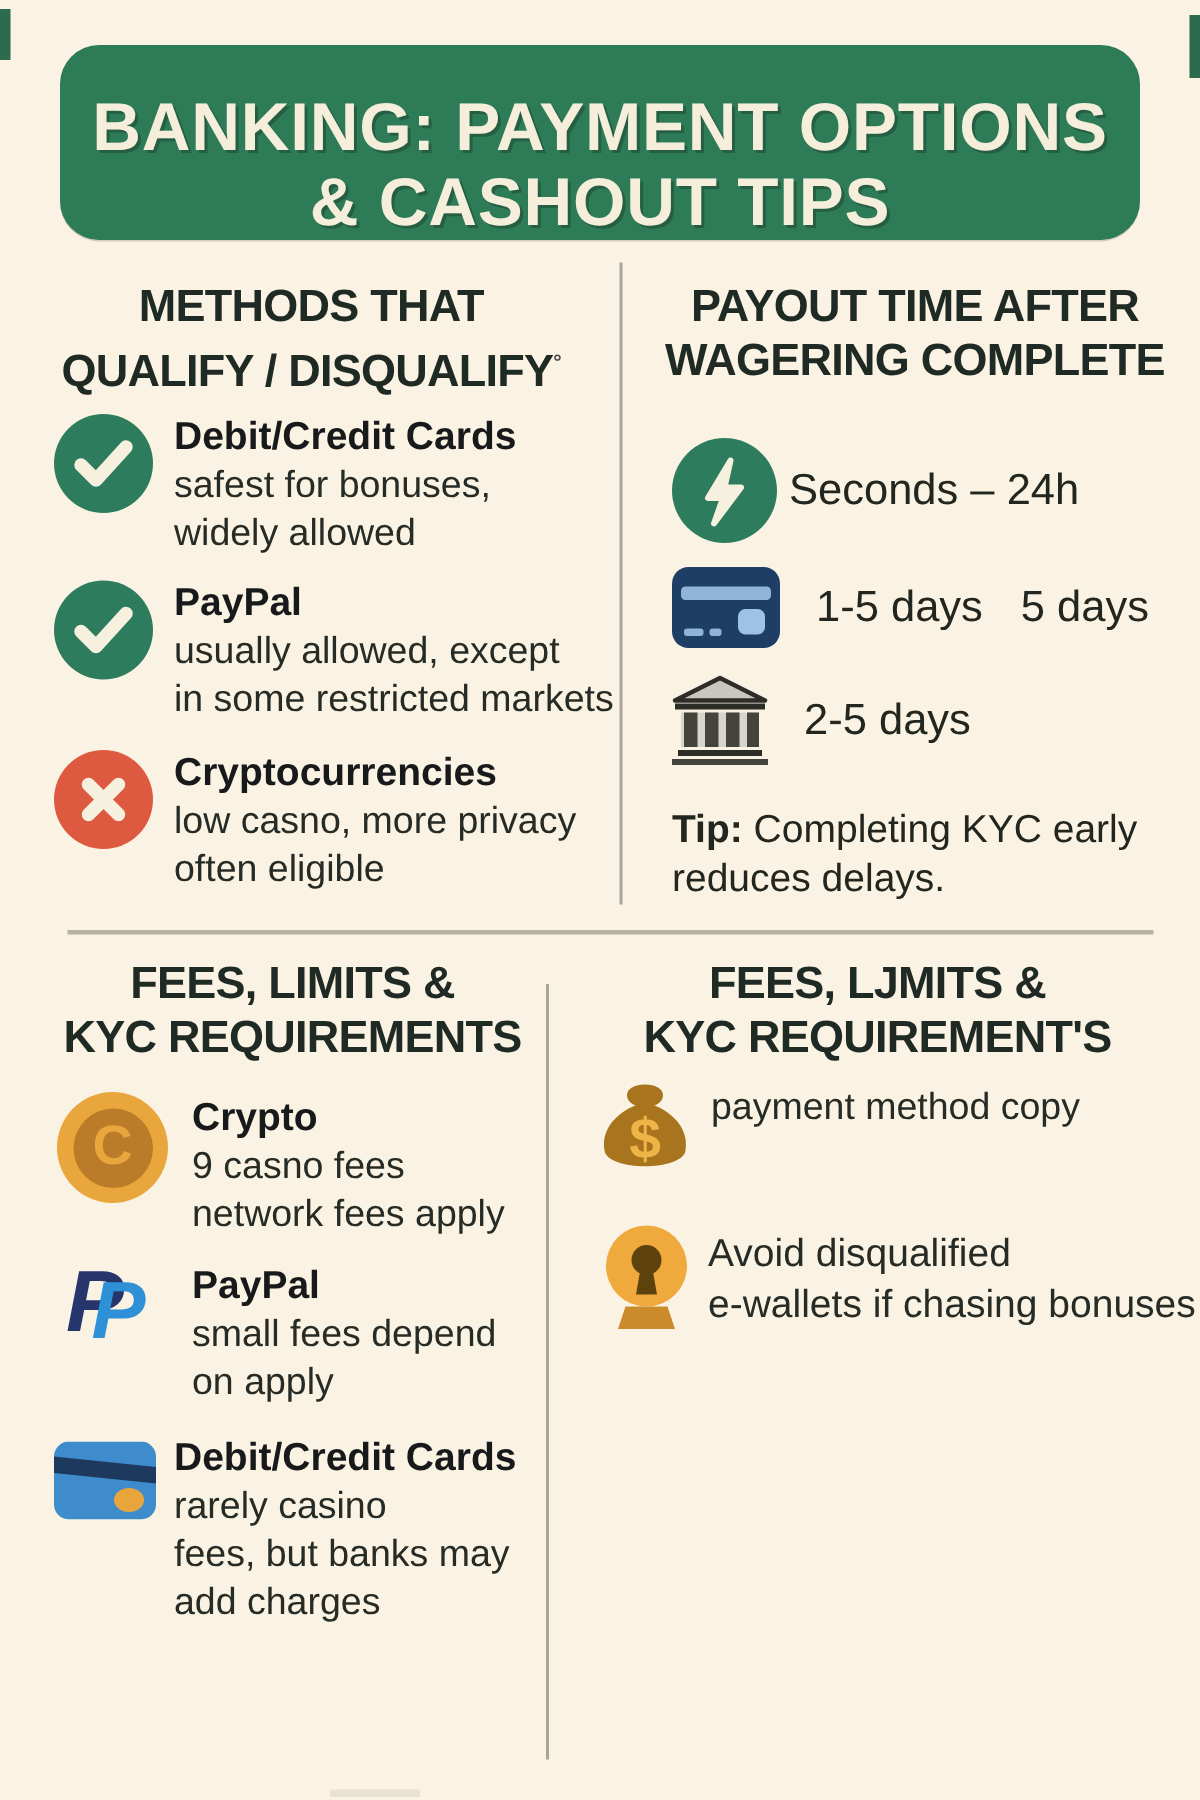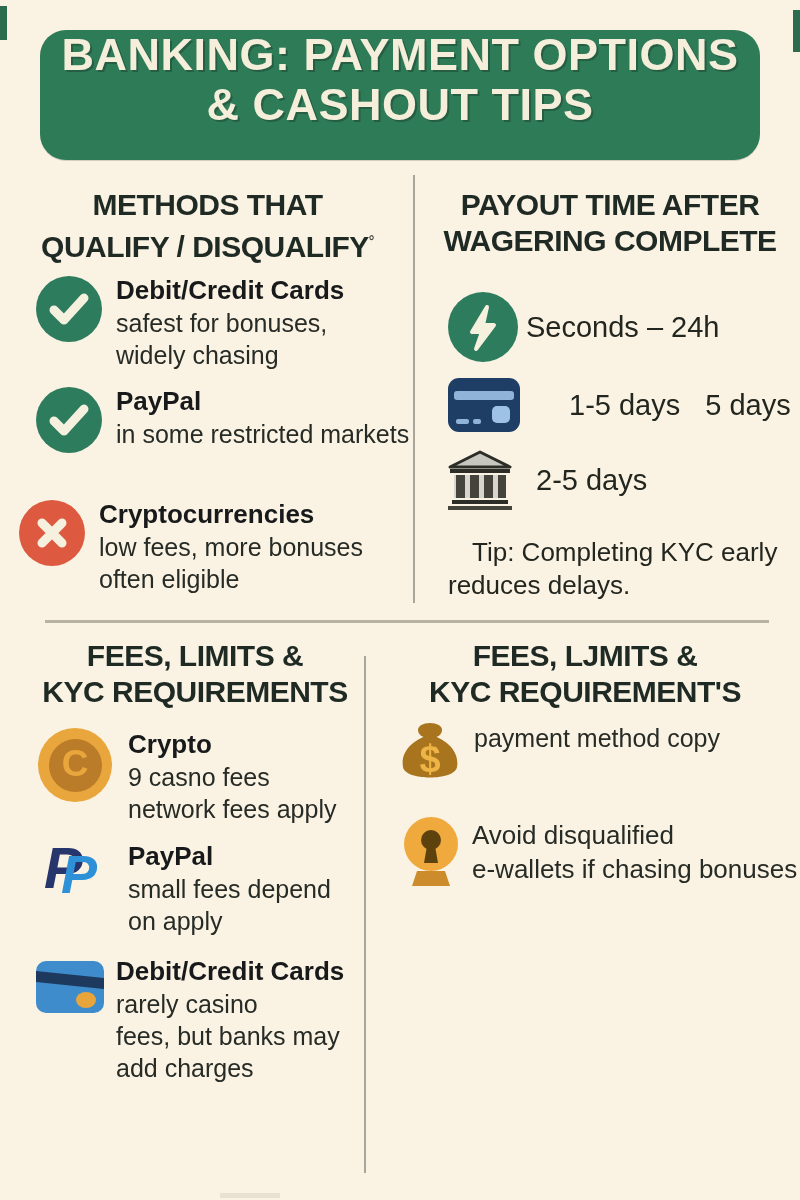--- a/index.html
+++ b/index.html
@@ -8,21 +8,21 @@
     background:#faf3e3; overflow:hidden;
     font-family:"Liberation Sans", sans-serif;
     color:#26292 4;
   }
   .abs { position:absolute; }
 
   
   .banner {
     left:40px; top:30px; width:720px; height:130px;
     background:#2e7b58; border-radius:26px;
-    display:flex; flex-direction:column; align-items:center; justify-content:flex-start;
+    display:flex; flex-direction:column; align-items:center; justify-content:flex-end;
     box-shadow:0 1px 0 rgba(0,0,0,0.15);
   }
   .banner-line {
     font-size:45px; font-weight:800; letter-spacing:0.5px;
     color:#f4eeda; line-height:50px; white-space:nowrap;
     text-shadow:2px 2px 0 rgba(20,40,30,0.35);
   }
 
   
   .heading { text-align:center; }
@@ -52,21 +52,21 @@
   .coin-letter { font-size:37px; font-weight:800; color:#e9a63c; transform:translateY(-1px); }
 
   .pp { position:relative; width:66px; height:70px; flex:none; }
   .pp span { position:absolute; font-style:italic; font-weight:800;
              font-family:"Liberation Sans", sans-serif; }
   .pp-back  { left:0; top:-6px; font-size:58px; color:#27356d; }
   .pp-front { left:17px; top:3px; font-size:54px; color:#2e91d8; }
 
   .payout-label { font-size:29px; font-weight:500; color:#23261f; white-space:nowrap; }
   .tip { font-size:26px; line-height:33px; color:#23261f; }
-  .tip .b { font-weight:400;margin-left:24px; }
+  .tip .b { font-weight:700; }
 
   
   .vline { width:2px; background:#a8a59a; }
   .hline { height:3px; background:#b6b2a4; }
 
   .edge { background:#2c6b4e; }
   .smudge { background:#e8e2d2; }
 </style>
 </head>
 <body>
@@ -88,64 +88,65 @@
 
   <div class="abs item" style="left:36px; top:276px;">
     <div class="circ c-green c66">
       <svg width="66" height="66" viewBox="0 0 66 66">
         <path d="M18 34 l10 10 l20 -22" fill="none" stroke="#f6f0de" stroke-width="9" stroke-linecap="round" stroke-linejoin="round"></path>
       </svg>
     </div>
     <div class="txt" style="margin-left:14px; margin-top:-2px;">
       <div class="title">Debit/Credit Cards</div>
       <div class="desc">safest for bonuses,</div>
-      <div class="desc">widely chasing</div>
+      <div class="desc">widely allowed</div>
     </div>
   </div>
 
   <div class="abs item" style="left:36px; top:387px;">
     <div class="circ c-green c66">
       <svg width="66" height="66" viewBox="0 0 66 66">
         <path d="M18 34 l10 10 l20 -22" fill="none" stroke="#f6f0de" stroke-width="9" stroke-linecap="round" stroke-linejoin="round"></path>
       </svg>
     </div>
     <div class="txt" style="margin-left:14px; margin-top:-2px;">
       <div class="title">PayPal</div>
+      <div class="desc">usually allowed, except</div>
       <div class="desc">in some restricted markets</div>
     </div>
   </div>
 
-  <div class="abs item" style="left:19px; top:500px;">
+  <div class="abs item" style="left:36px; top:500px;">
     <div class="circ c-red c66">
       <svg width="66" height="66" viewBox="0 0 66 66">
         <path d="M23 23 L43 43 M43 23 L23 43" fill="none" stroke="#f6f0de" stroke-width="9" stroke-linecap="round"></path>
       </svg>
     </div>
     <div class="txt" style="margin-left:14px; margin-top:-2px;">
       <div class="title">Cryptocurrencies</div>
-      <div class="desc">low fees, more bonuses</div>
+      <div class="desc">low casno, more privacy</div>
       <div class="desc">often eligible</div>
     </div>
   </div>
 
   <div class="abs heading" style="left:425px; top:187px; width:370px;">
     <div>PAYOUT TIME AFTER</div>
     <div>WAGERING COMPLETE</div>
   </div>
 
   <div class="abs item" style="left:448px; top:292px; align-items:center;">
     <div class="circ c-green c70">
       <svg width="70" height="70" viewBox="0 0 70 70">
         <path d="M39 15 L24 40 h10 l-6 17 L46 33 h-11 z" fill="#f6f0de" stroke="#f6f0de" stroke-width="4" stroke-linejoin="round"></path>
       </svg>
     </div>
     <div class="payout-label" style="margin-left:8px;">Seconds – 24h</div>
   </div>
 
-  <div class="abs item" style="left:448px; top:378px; width:318px; align-items:center;gap:25px;">
+  <div class="abs item" style="left:448px; top:378px; width:318px; align-items:center;">
     <svg width="72" height="54" viewBox="0 0 72 54" style="flex:none;">
       <rect x="0" y="0" width="72" height="54" rx="11" fill="#1e3e66"></rect>
       <rect x="6" y="13" width="60" height="9" rx="3" fill="#8fb3d9"></rect>
       <rect x="44" y="28" width="18" height="17" rx="5" fill="#9dc2e6"></rect>
       <rect x="8" y="41" width="13" height="5" rx="2" fill="#8fb3d9"></rect>
       <rect x="25" y="41" width="8" height="5" rx="2" fill="#8fb3d9"></rect>
     </svg>
     <div class="payout-label" style="margin-left:24px;">1-5 days</div>
     <div class="payout-label" style="margin-left:auto;">5 days</div>
   </div>

